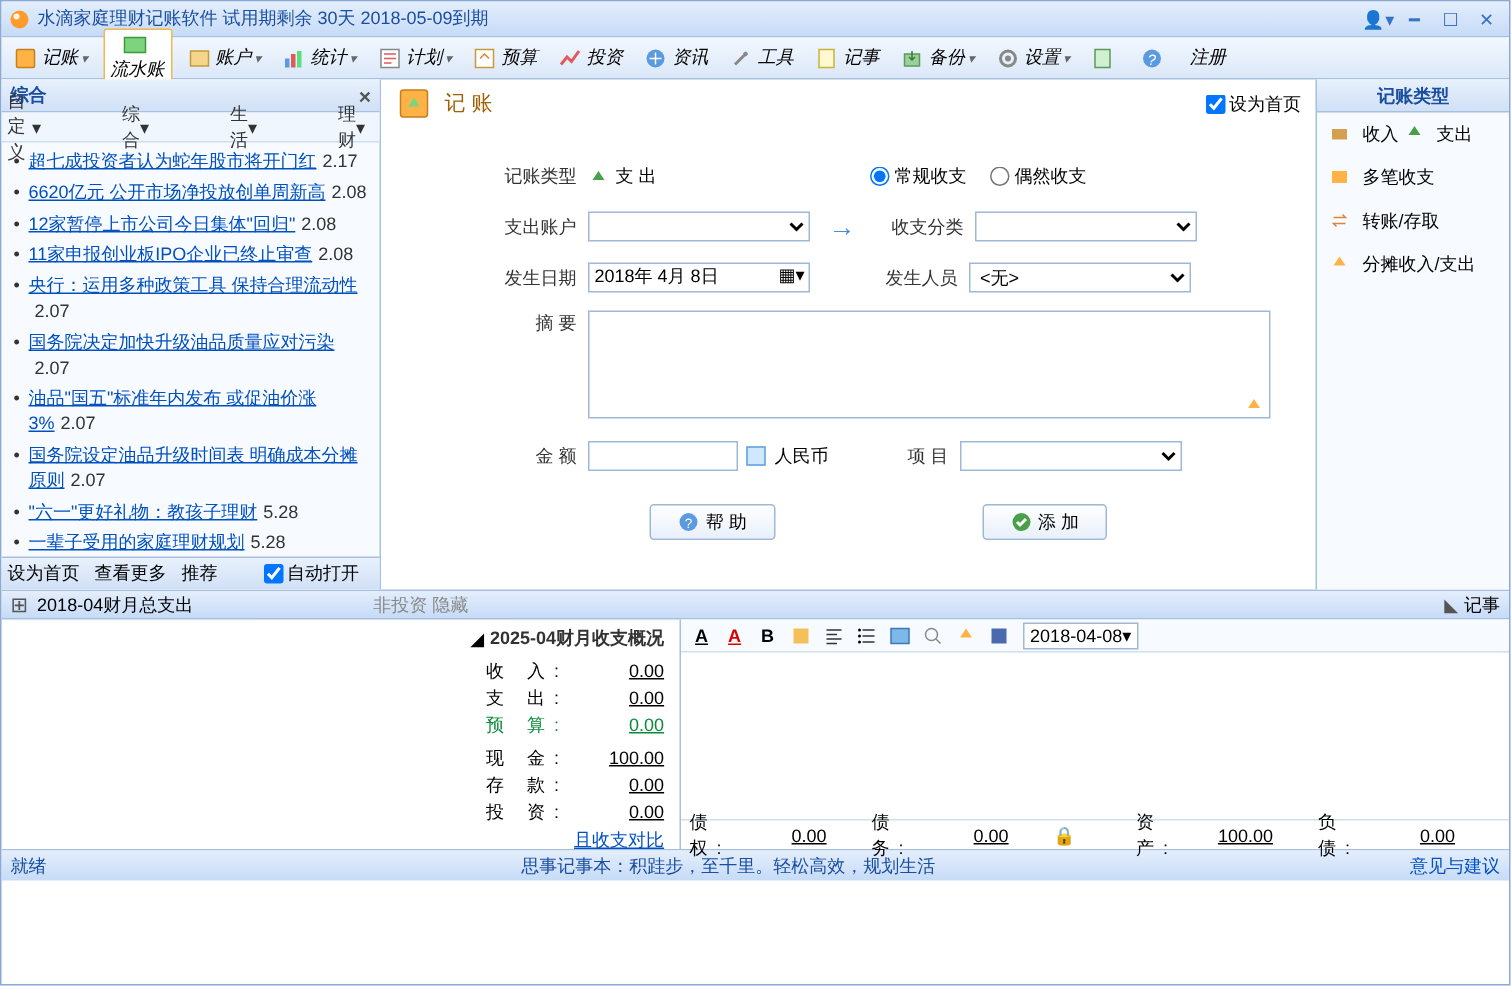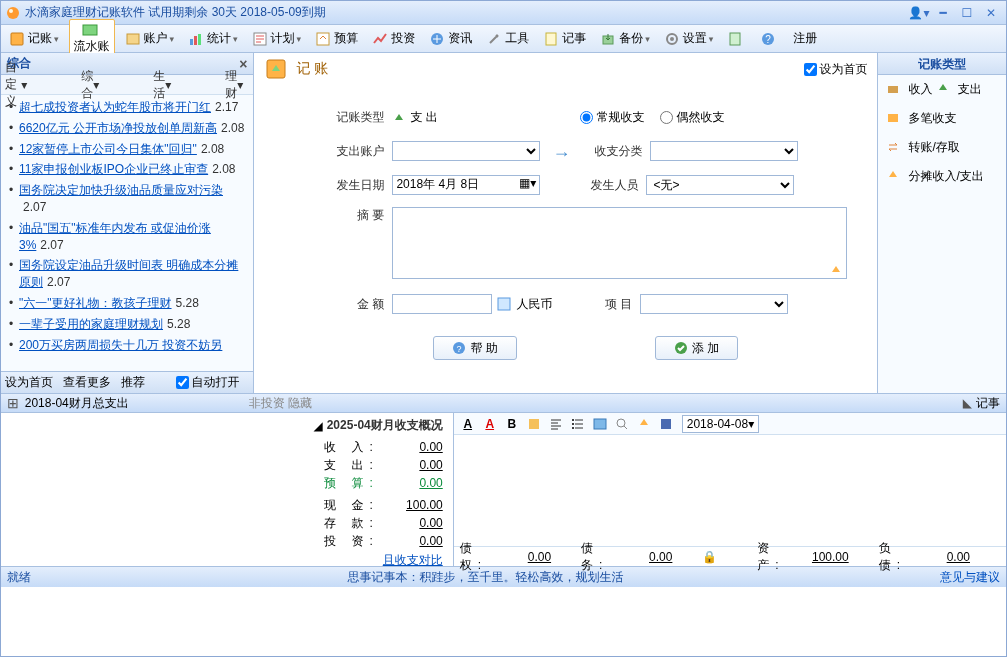--- a/index.html
+++ b/index.html
@@ -1,21 +1,21 @@
 <!DOCTYPE html>
 <html><head>
 <meta charset="utf-8">
 <style>
 * { box-sizing: border-box; margin: 0; padding: 0; }
 body { font-family: "Microsoft YaHei", SimSun, Arial, sans-serif; font-size: 12px; background: #fff; width: 1007px; height: 657px; overflow: hidden; border: 1px solid #8ca8d4; }
 .titlebar { height: 24px; background: linear-gradient(#e4eefc, #c6dbf7); display: flex; align-items: center; padding: 0 4px; color: #1a4ea0; border-bottom: 1px solid #a8c0e0; }
 .titlebar .logo { width: 16px; height: 16px; margin-right: 4px; }
 .titlebar .title { flex: 1; }
 .titlebar .winbtn { width: 22px; height: 16px; display: inline-flex; align-items: center; justify-content: center; color: #3a72c8; margin-left: 2px; }
-.toolbar { height: 28px; background: linear-gradient(#f2f7fe, #dbe8f9); display: flex; align-items: center; padding: 0 4px; border-bottom: 1px solid #a8c0e0; }
+.toolbar { height: 28px; background: linear-gradient(#f2f7fe, #dbe8f9); display: flex; align-items: center; padding: 0 4px; border-bottom: 1px solid #a8c0e0; font-style: italic; }
 .toolbar .item { display: flex; align-items: center; padding: 2px 4px; margin-right: 6px; cursor: pointer; }
 .toolbar .item.active { background: #fff; border: 1px solid #f0b850; border-radius: 2px; flex-direction: column; }
 .toolbar .icon { width: 16px; height: 16px; margin-right: 3px; display: inline-flex; align-items: center; justify-content: center; }
 .toolbar .dd { font-size: 9px; color: #666; margin-left: 2px; }
 .mainrow { display: flex; height: 340px; }
 .leftpanel { width: 264px; border-right: 1px solid #a8c0e0; display: flex; flex-direction: column; background: #f7fbff; }
 .lp-header { height: 22px; background: linear-gradient(#e8f1fd, #d0e0f5); display: flex; align-items: center; padding: 0 6px; font-weight: bold; color: #1a4ea0; border-bottom: 1px solid #a8c0e0; justify-content: space-between; }
 .lp-tabs { height: 20px; display: flex; padding: 0 4px; background: #f0f6fd; border-bottom: 1px solid #d0e0f0; gap: 48px; }
 .lp-tabs .tab { margin-right: 6px; color: #333; cursor: pointer; display: flex; align-items: center; }
 .lp-list { flex: 1; overflow: hidden; padding: 2px 4px; }
@@ -237,20 +237,21 @@
       <span class="tab"><span>自定义</span> ▾</span>
       <span class="tab"><span>综合</span> ▾</span>
       <span class="tab"><span>生活</span> ▾</span>
       <span class="tab"><span>理财</span> ▾</span>
     </div>
     <ul class="lp-list" id="newslist">
         <li><a>超七成投资者认为蛇年股市将开门红</a><span class="num">2.17</span></li>
         <li><a>6620亿元  公开市场净投放创单周新高</a><span class="num">2.08</span></li>
         <li><a>12家暂停上市公司今日集体"回归"</a><span class="num">2.08</span></li>
         <li><a>11家申报创业板IPO企业已终止审查</a><span class="num">2.08</span></li>
+        <li><a>央行：运用多种政策工具  保持合理流动性</a><span class="num">2.07</span></li>
         <li><a>国务院决定加快升级油品质量应对污染</a><span class="num">2.07</span></li>
         <li><a>油品"国五"标准年内发布  或促油价涨3%</a><span class="num">2.07</span></li>
         <li><a>国务院设定油品升级时间表  明确成本分摊原则</a><span class="num">2.07</span></li>
         <li><a>"六一"更好礼物：教孩子理财</a><span class="num">5.28</span></li>
         <li><a>一辈子受用的家庭理财规划</a><span class="num">5.28</span></li>
         <li><a>200万买房两周损失十几万  投资不妨另</a></li>
       </ul>
     <div class="lp-footer">
       <span>设为首页</span>
       <span>查看更多</span>

